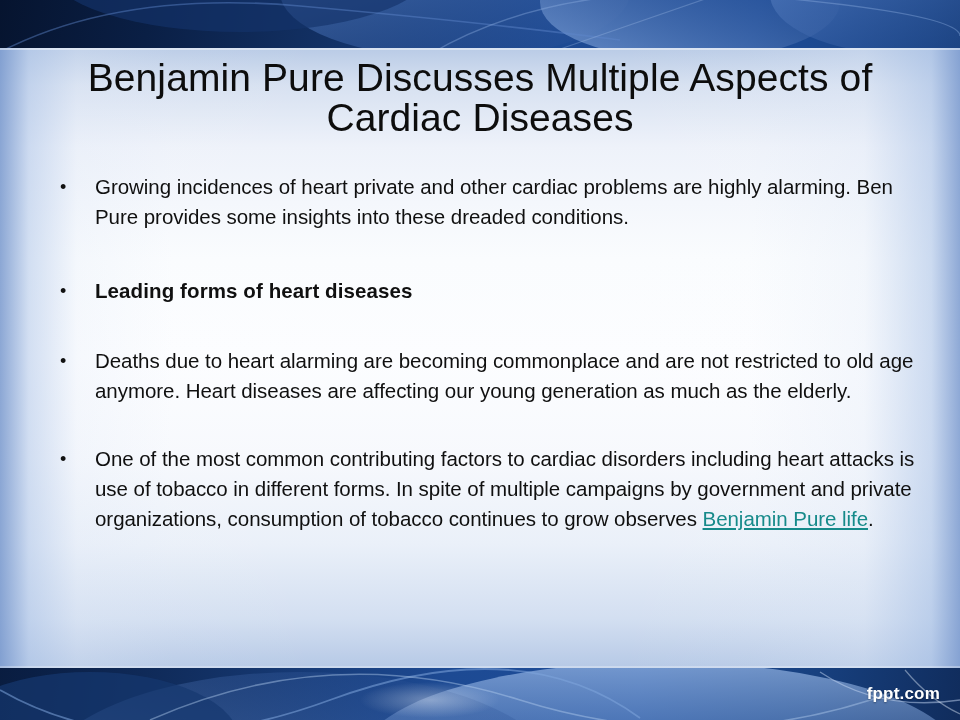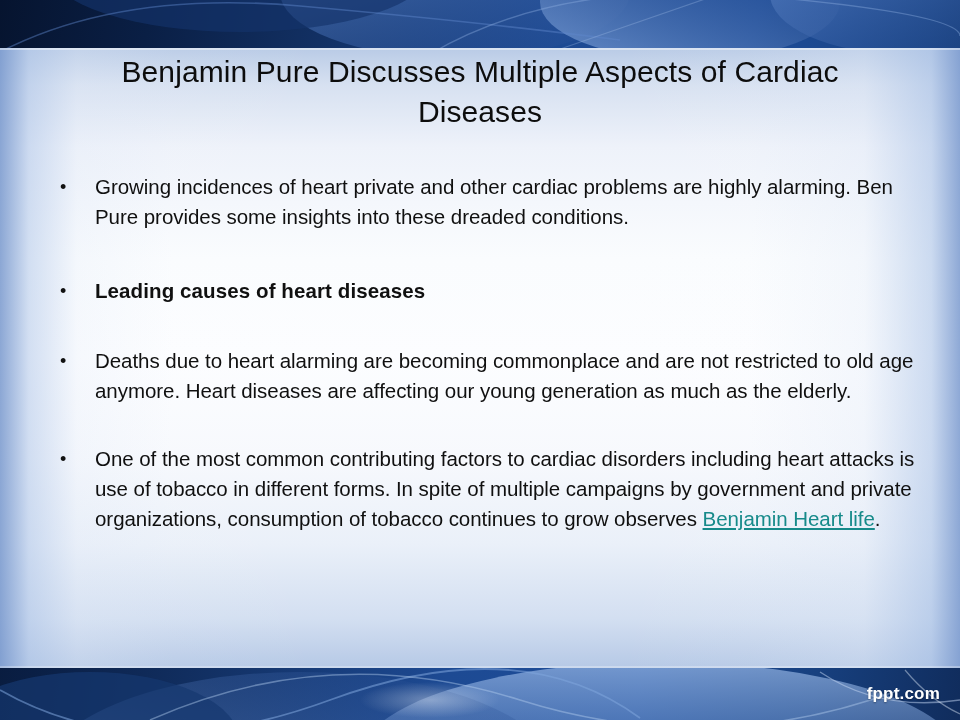--- a/index.html
+++ b/index.html
@@ -65,24 +65,24 @@
     background:rgba(255,255,255,0.45);
   }
   .panel-edge-bottom {
     position:absolute; left:0; top:666px; width:960px; height:2px;
     background:rgba(255,255,255,0.30);
   }
 
   
   .title {
     position:absolute;
-    left:60px; top:52px;
+    left:60px; top:58px;
     width:840px;
     text-align:center;
-    font-size:30px;
+    font-size:39px;
     line-height:40px;
     color:#0d0d0d;
     letter-spacing:0.1px;
     font-weight:400;
   }
 
   
   .body {
     position:absolute;
     left:52px; top:172px;
@@ -188,34 +188,34 @@
 
     <div class="bullet-row">
       <div class="bullet-mark">•</div>
       <div class="bullet-text">Growing incidences of heart private and other cardiac problems are highly alarming. Ben Pure provides some insights into these dreaded conditions.</div>
     </div>
 
     <div class="gap-1"></div>
 
     <div class="bullet-row">
       <div class="bullet-mark">•</div>
-      <div class="bullet-text bold">Leading causes of heart diseases</div>
+      <div class="bullet-text bold">Leading forms of heart diseases</div>
     </div>
 
     <div class="gap-2"></div>
 
     <div class="bullet-row">
       <div class="bullet-mark">•</div>
       <div class="bullet-text">Deaths due to heart alarming are becoming commonplace and are not restricted to old age anymore. Heart diseases are affecting our young generation as much as the elderly.</div>
     </div>
 
     <div class="gap-3"></div>
 
     <div class="bullet-row">
       <div class="bullet-mark">•</div>
-      <div class="bullet-text"><span>One of the most common contributing factors to cardiac disorders including heart attacks is use of tobacco in different forms. In spite of multiple campaigns by government and private organizations, consumption of tobacco continues to grow observes </span><a class="weblink" href="#">Benjamin Heart life</a><span>.</span></div>
+      <div class="bullet-text"><span>One of the most common contributing factors to cardiac disorders including heart attacks is use of tobacco in different forms. In spite of multiple campaigns by government and private organizations, consumption of tobacco continues to grow observes </span><a class="weblink" href="#">Benjamin Pure life</a><span>.</span></div>
     </div>
 
   </div>
 
   <div class="watermark">fppt.com</div>
 
 </div>
 
 </body></html>

